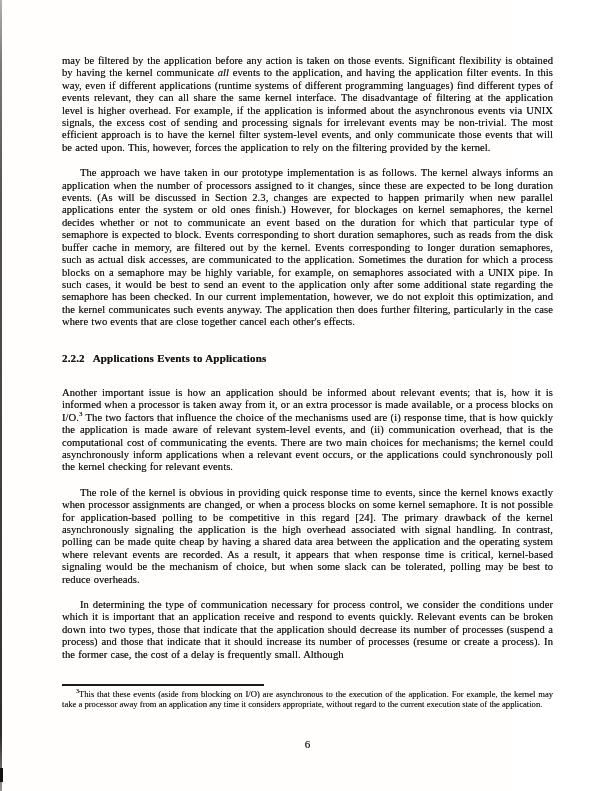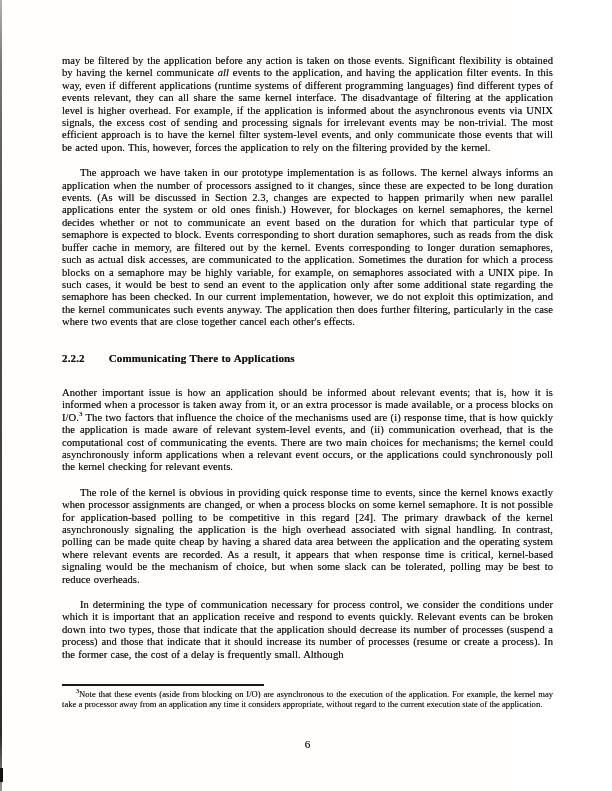--- a/index.html
+++ b/index.html
@@ -30,21 +30,21 @@
     text-shadow:0 0 0.35px rgba(10,10,10,0.65);
   }
   p.para { margin:0; padding:0; }
   p.para.gap { margin-top:13px; }
   p.para.indent { text-indent:18px; }
   .section-heading {
     margin:23px 0 23px 0; padding:0;
     font-size:11px; font-weight:bold; letter-spacing:0.15px;
     text-align:left; text-shadow:0 0 0.35px rgba(10,10,10,0.7);
   }
-  .sec-num { margin-right:24px; }
+  .sec-num { margin-right:8px; }
   sup.fn-ref { font-size:7px; line-height:0; vertical-align:super; }
   .footnote-block { position:absolute; left:62px; top:684px; width:491px; }
   .footnote-rule { width:202px; height:2px; background:#1a1a1a; margin:0 0 4px 0; }
   p.footnote {
     margin:0; font-size:8.6px; line-height:9.9px; text-align:justify;
     text-indent:14px; text-shadow:0 0 0.3px rgba(10,10,10,0.55);
   }
   sup.fn-marker { font-size:6px; line-height:0; vertical-align:super; }
   .page-number {
     position:absolute; left:62px; top:738px; width:491px;
@@ -59,30 +59,30 @@
 
   <div class="scan-edge-left"></div>
   <div class="scan-blob"></div>
 
   <div class="body-text">
 
     <p class="para"><span>may be filtered by the application before any action is taken on those events. Significant flexibility is obtained by having the kernel communicate </span><em>all</em><span> events to the application, and having the application filter events. In this way, even if different applications (runtime systems of different programming languages) find different types of events relevant, they can all share the same kernel interface. The disadvantage of filtering at the application level is higher overhead. For example, if the application is informed about the asynchronous events via UNIX signals, the excess cost of sending and processing signals for irrelevant events may be non-trivial. The most efficient approach is to have the kernel filter system-level events, and only communicate those events that will be acted upon. This, however, forces the application to rely on the filtering provided by the kernel.</span></p>
 
     <p class="para gap indent">The approach we have taken in our prototype implementation is as follows. The kernel always informs an application when the number of processors assigned to it changes, since these are expected to be long duration events. (As will be discussed in Section 2.3, changes are expected to happen primarily when new parallel applications enter the system or old ones finish.) However, for blockages on kernel semaphores, the kernel decides whether or not to communicate an event based on the duration for which that particular type of semaphore is expected to block. Events corresponding to short duration semaphores, such as reads from the disk buffer cache in memory, are filtered out by the kernel. Events corresponding to longer duration semaphores, such as actual disk accesses, are communicated to the application. Sometimes the duration for which a process blocks on a semaphore may be highly variable, for example, on semaphores associated with a UNIX pipe. In such cases, it would be best to send an event to the application only after some additional state regarding the semaphore has been checked. In our current implementation, however, we do not exploit this optimization, and the kernel communicates such events anyway. The application then does further filtering, particularly in the case where two events that are close together cancel each other's effects.</p>
 
-    <h2 class="section-heading"><span class="sec-num">2.2.2</span><span>Communicating There to Applications</span></h2>
+    <h2 class="section-heading"><span class="sec-num">2.2.2</span><span>Applications Events to Applications</span></h2>
 
     <p class="para"><span>Another important issue is how an application should be informed about relevant events; that is, how it is informed when a processor is taken away from it, or an extra processor is made available, or a process blocks on I/O.</span><sup class="fn-ref">3</sup><span> The two factors that influence the choice of the mechanisms used are (i) response time, that is how quickly the application is made aware of relevant system-level events, and (ii) communication overhead, that is the computational cost of communicating the events. There are two main choices for mechanisms; the kernel could asynchronously inform applications when a relevant event occurs, or the applications could synchronously poll the kernel checking for relevant events.</span></p>
 
     <p class="para gap indent">The role of the kernel is obvious in providing quick response time to events, since the kernel knows exactly when processor assignments are changed, or when a process blocks on some kernel semaphore. It is not possible for application-based polling to be competitive in this regard [24]. The primary drawback of the kernel asynchronously signaling the application is the high overhead associated with signal handling. In contrast, polling can be made quite cheap by having a shared data area between the application and the operating system where relevant events are recorded. As a result, it appears that when response time is critical, kernel-based signaling would be the mechanism of choice, but when some slack can be tolerated, polling may be best to reduce overheads.</p>
 
     <p class="para gap indent">In determining the type of communication necessary for process control, we consider the conditions under which it is important that an application receive and respond to events quickly. Relevant events can be broken down into two types, those that indicate that the application should decrease its number of processes (suspend a process) and those that indicate that it should increase its number of processes (resume or create a process). In the former case, the cost of a delay is frequently small. Although</p>
 
   </div>
 
   <div class="footnote-block">
     <div class="footnote-rule"></div>
-    <p class="footnote"><sup class="fn-marker">3</sup><span>Note that these events (aside from blocking on I/O) are asynchronous to the execution of the application. For example, the kernel may take a processor away from an application any time it considers appropriate, without regard to the current execution state of the application.</span></p>
+    <p class="footnote"><sup class="fn-marker">3</sup><span>This that these events (aside from blocking on I/O) are asynchronous to the execution of the application. For example, the kernel may take a processor away from an application any time it considers appropriate, without regard to the current execution state of the application.</span></p>
   </div>
 
   <div class="page-number">6</div>
 
 </div>
 
 </body></html>

